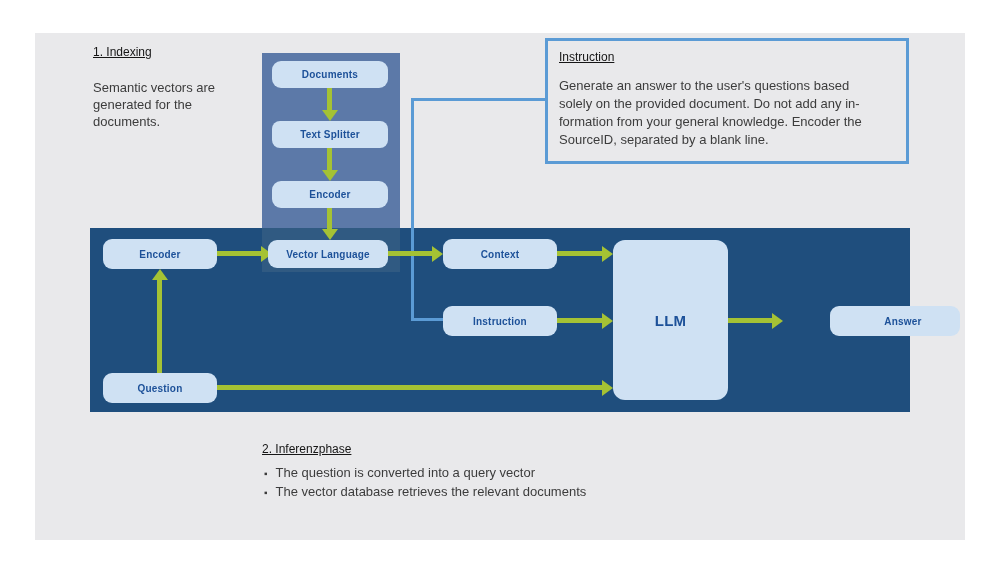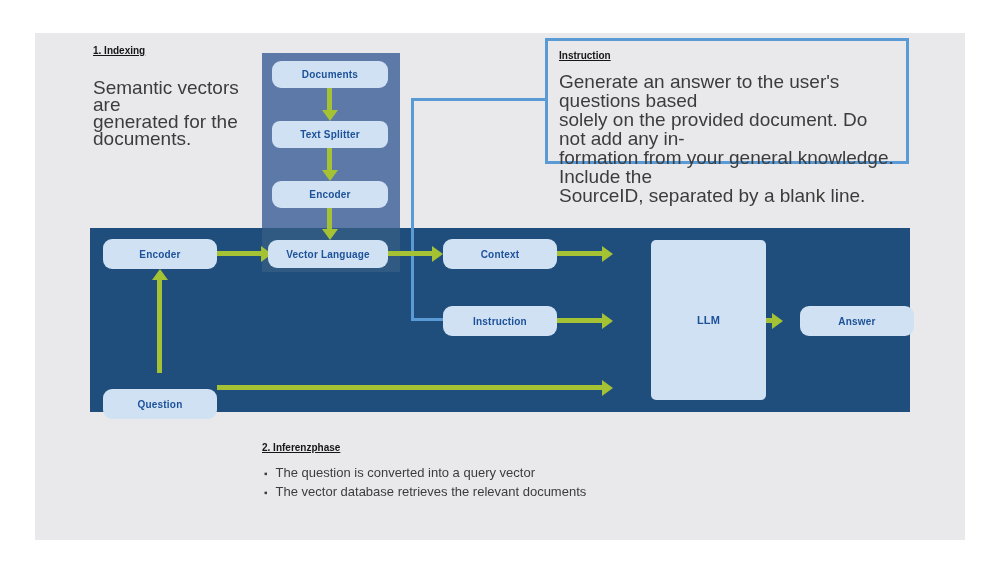--- a/index.html
+++ b/index.html
@@ -2,43 +2,43 @@
 <html><head>
 <meta charset="utf-8">
 <style>
   html,body{margin:0;padding:0;background:#ffffff;}
   #canvas{position:relative;width:1000px;height:572px;background:#ffffff;
           font-family:"Liberation Sans",sans-serif;overflow:hidden;}
   .abs{position:absolute;}
   .slide-bg{left:35px;top:33px;width:930px;height:507px;background:#e9e9eb;}
 
   
-  .h-underline{font-size:10px;font-weight:bold;color:#161616;text-decoration:underline;}
-  .body-text{font-size:19px;color:#3c3c3c;line-height:17px;white-space:pre-line;}
+  .h-underline{font-size:12px;font-weight:normal;color:#161616;text-decoration:underline;}
+  .body-text{font-size:13px;color:#3c3c3c;line-height:17px;white-space:pre-line;}
 
   
   .vpanel{left:262px;top:53px;width:138px;height:175px;background:#5c79a8;}
   .vpanel-overlay{left:262px;top:228px;width:138px;height:44px;background:#305a82;}
 
   
   .band{left:90px;top:228px;width:820px;height:184px;background:#1f4e7d;}
 
   
   .callout{left:545px;top:38px;width:336px;height:102px;background:#e9e9eb;
            border:3px solid #5b9bd5;padding:9px 11px;}
   .callout .h-underline{display:block;margin-bottom:12px;}
 
   
   .conn{background:#5b9bd5;}
 
   
   .node{background:#cfe1f3;border-radius:9px;display:flex;align-items:center;
         justify-content:center;color:#1d5199;font-weight:bold;font-size:10px;
         letter-spacing:0.2px;}
-  .node-llm{border-radius:5px;font-size:11px;margin-left:38px;}
+  .node-llm{border-radius:12px;font-size:15px;}
 
   
   .shaft-h{height:5px;background:#a5c234;}
   .shaft-v{width:5px;background:#a5c234;}
   .head-right{width:0;height:0;border-top:8px solid transparent;
               border-bottom:8px solid transparent;border-left:11px solid #a5c234;}
   .head-down{width:0;height:0;border-left:8px solid transparent;
              border-right:8px solid transparent;border-top:11px solid #a5c234;}
   .head-up{width:0;height:0;border-left:8px solid transparent;
            border-right:8px solid transparent;border-bottom:11px solid #a5c234;}
@@ -71,21 +71,21 @@
   <div class="abs vpanel-overlay"></div>
 
   <div class="abs conn" style="left:413px;top:98px;width:132px;height:3px;"></div>
   <div class="abs conn" style="left:411px;top:98px;width:3px;height:223px;"></div>
   <div class="abs conn" style="left:411px;top:318px;width:32px;height:3px;"></div>
 
   <div class="abs callout">
     <span class="h-underline">Instruction</span>
     <span class="body-text">Generate an answer to the user's questions based
 solely on the provided document. Do not add any in-
-formation from your general knowledge. Include the
+formation from your general knowledge. Encoder the
 SourceID, separated by a blank line.</span>
   </div>
 
   <div class="abs shaft-v" style="left:327px;top:88px;height:23px;"></div>
   <div class="abs head-down" style="left:322px;top:110px;"></div>
   <div class="abs shaft-v" style="left:327px;top:148px;height:23px;"></div>
   <div class="abs head-down" style="left:322px;top:170px;"></div>
   <div class="abs shaft-v" style="left:327px;top:208px;height:22px;"></div>
   <div class="abs head-down" style="left:322px;top:229px;"></div>
 
@@ -110,23 +110,23 @@
   <div class="abs shaft-h" style="left:728px;top:318px;width:45px;"></div>
   <div class="abs head-right" style="left:772px;top:313px;"></div>
 
   <div class="abs node" style="left:272px;top:61px;width:116px;height:27px;">Documents</div>
   <div class="abs node" style="left:272px;top:121px;width:116px;height:27px;border-radius:8px;">Text Splitter</div>
   <div class="abs node" style="left:272px;top:181px;width:116px;height:27px;">Encoder</div>
   <div class="abs node" style="left:268px;top:240px;width:120px;height:28px;">Vector Language</div>
   <div class="abs node" style="left:103px;top:239px;width:114px;height:30px;">Encoder</div>
   <div class="abs node" style="left:443px;top:239px;width:114px;height:30px;">Context</div>
   <div class="abs node" style="left:443px;top:306px;width:114px;height:30px;">Instruction</div>
-  <div class="abs node" style="left:103px;top:373px;width:114px;height:30px;margin-top:16px;">Question</div>
+  <div class="abs node" style="left:103px;top:373px;width:114px;height:30px;">Question</div>
   <div class="abs node node-llm" style="left:613px;top:240px;width:115px;height:160px;">LLM</div>
-  <div class="abs node" style="left:800px;top:306px;width:114px;height:30px;">Answer</div>
+  <div class="abs node" style="left:830px;top:306px;width:114px;height:30px;padding-left:16px;">Answer</div>
 
   <div class="abs h-underline" style="left:262px;top:442px;">2. Inferenzphase</div>
   <ul class="abs bullets" style="left:264px;top:464px;width:430px;">
     <li>The question is converted into a query vector</li>
     <li>The vector database retrieves the relevant documents</li>
   </ul>
 
 
 </div>
 

